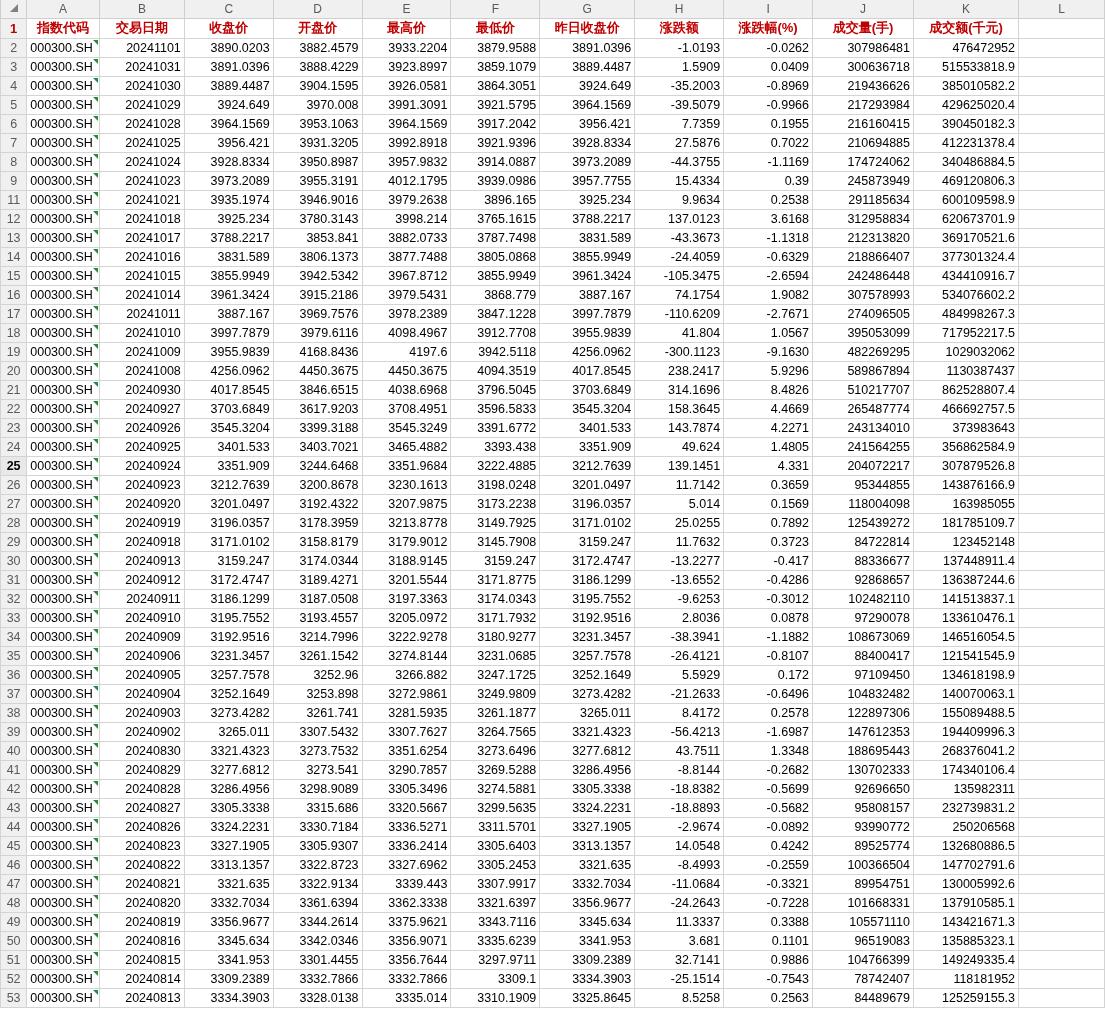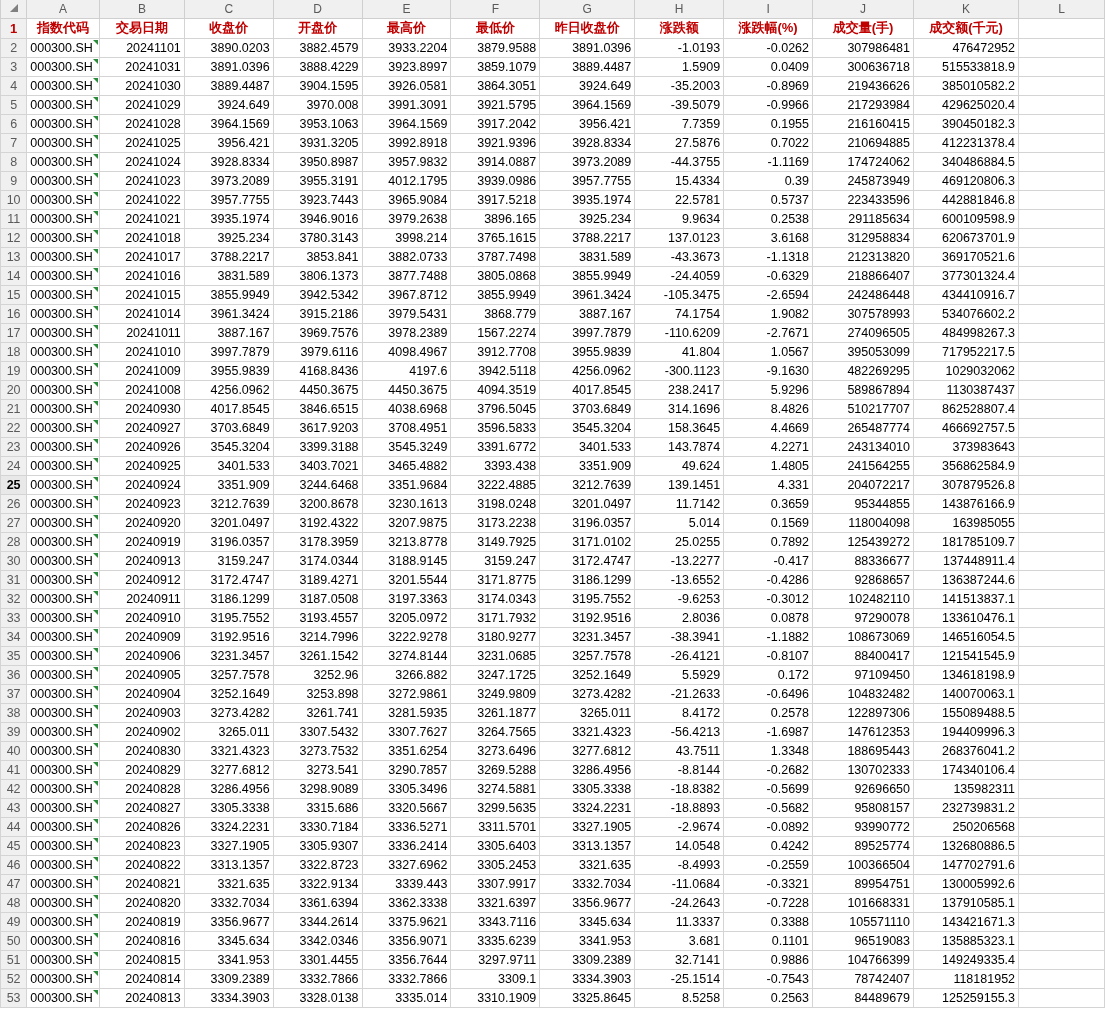--- a/index.html
+++ b/index.html
@@ -282,35 +282,20 @@
           <td class="num">4012.1795</td>
           <td class="num">3939.0986</td>
           <td class="num">3957.7755</td>
           <td class="num">15.4334</td>
           <td class="num">0.39</td>
           <td class="num">245873949</td>
           <td class="num">469120806.3</td>
           <td class="spacer"></td>
         </tr>
         <tr>
-          <td class="rownum">10</td>
-          <td class="code">000300.SH<span class="mark"></span></td>
-          <td class="date">20241022</td>
-          <td class="num">3957.7755</td>
-          <td class="num">3923.7443</td>
-          <td class="num">3965.9084</td>
-          <td class="num">3917.5218</td>
-          <td class="num">3935.1974</td>
-          <td class="num">22.5781</td>
-          <td class="num">0.5737</td>
-          <td class="num">223433596</td>
-          <td class="num">442881846.8</td>
-          <td class="spacer"></td>
-        </tr>
-        <tr>
           <td class="rownum">11</td>
           <td class="code">000300.SH<span class="mark"></span></td>
           <td class="date">20241021</td>
           <td class="num">3935.1974</td>
           <td class="num">3946.9016</td>
           <td class="num">3979.2638</td>
           <td class="num">3896.165</td>
           <td class="num">3925.234</td>
           <td class="num">9.9634</td>
           <td class="num">0.2538</td>
@@ -393,21 +378,21 @@
           <td class="num">534076602.2</td>
           <td class="spacer"></td>
         </tr>
         <tr>
           <td class="rownum">17</td>
           <td class="code">000300.SH<span class="mark"></span></td>
           <td class="date">20241011</td>
           <td class="num">3887.167</td>
           <td class="num">3969.7576</td>
           <td class="num">3978.2389</td>
-          <td class="num">1567.2274</td>
+          <td class="num">3847.1228</td>
           <td class="num">3997.7879</td>
           <td class="num">-110.6209</td>
           <td class="num">-2.7671</td>
           <td class="num">274096505</td>
           <td class="num">484998267.3</td>
           <td class="spacer"></td>
         </tr>
         <tr>
           <td class="rownum">18</td>
           <td class="code">000300.SH<span class="mark"></span></td>
@@ -567,20 +552,35 @@
           <td class="num">3213.8778</td>
           <td class="num">3149.7925</td>
           <td class="num">3171.0102</td>
           <td class="num">25.0255</td>
           <td class="num">0.7892</td>
           <td class="num">125439272</td>
           <td class="num">181785109.7</td>
           <td class="spacer"></td>
         </tr>
         <tr>
+          <td class="rownum">29</td>
+          <td class="code">000300.SH<span class="mark"></span></td>
+          <td class="date">20240918</td>
+          <td class="num">3171.0102</td>
+          <td class="num">3158.8179</td>
+          <td class="num">3179.9012</td>
+          <td class="num">3145.7908</td>
+          <td class="num">3159.247</td>
+          <td class="num">11.7632</td>
+          <td class="num">0.3723</td>
+          <td class="num">84722814</td>
+          <td class="num">123452148</td>
+          <td class="spacer"></td>
+        </tr>
+        <tr>
           <td class="rownum">30</td>
           <td class="code">000300.SH<span class="mark"></span></td>
           <td class="date">20240913</td>
           <td class="num">3159.247</td>
           <td class="num">3174.0344</td>
           <td class="num">3188.9145</td>
           <td class="num">3159.247</td>
           <td class="num">3172.4747</td>
           <td class="num">-13.2277</td>
           <td class="num">-0.417</td>

